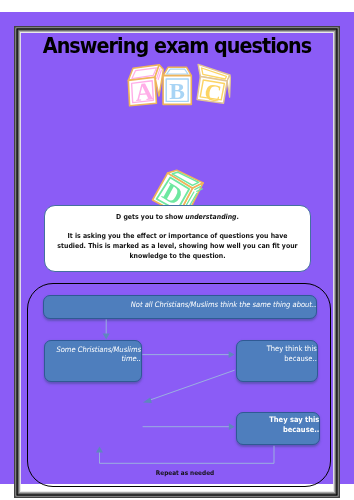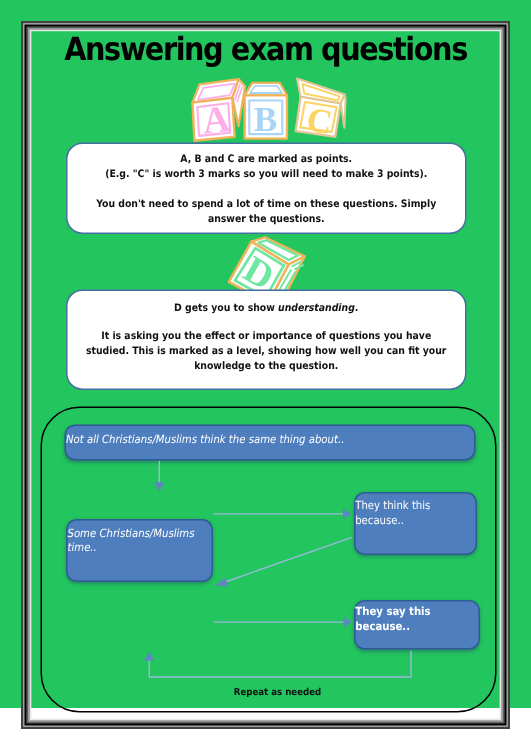--- a/index.html
+++ b/index.html
@@ -1,17 +1,17 @@
 <!DOCTYPE html>
 <html><head>
 <meta charset="utf-8">
 <style>
   html,body{margin:0;padding:0;background:#fff;}
   body{width:354px;height:500px;font-family:"DejaVu Sans Condensed","DejaVu Sans",sans-serif;overflow:hidden;}
-  #page{position:absolute;left:0;top:0;width:354px;height:472px;background:#22c55e;}
+  #page{position:absolute;left:0;top:12px;width:354px;height:472px;background:#8b5cf6;}
 
   
   .frame{position:absolute;left:14px;top:13.7px;width:325.5px;height:472.6px;box-sizing:border-box;}
   .frame .f1{position:absolute;left:0;top:0;right:0;bottom:0;
      box-shadow:
        inset 0 0 0 1.5px #434343,
        inset 0 0 0 2.3px #bcbcbc,
        inset 0 0 0 3.6px #000,
        inset 0 0 0 4.8px #5e5e5e,
        inset 0 0 0 6.0px #a8a8a8,
@@ -22,21 +22,21 @@
 
   .tbox{position:absolute;border:1.3px solid #44709f;border-radius:11px;box-sizing:border-box;background:#fff;}
   .tbox .ln em{}
   .tbox .ln{position:absolute;left:0;right:0;text-align:center;font-size:6.9px;font-weight:bold;color:#111;
      white-space:nowrap;line-height:1;}
 
   
   .fc{position:absolute;border:1.2px solid #000;border-radius:26px;box-sizing:border-box;}
   .fb{position:absolute;background:#4e7ebd;border:1.1px solid #2f5a94;border-radius:7px;box-sizing:border-box;
      color:#fff;box-shadow:0 1.2px 2.2px rgba(40,70,110,0.42);}
-  .fb span{position:absolute;left:0;right:0;display:block;text-align:left;font-size:7.5px;line-height:9.7px;}
+  .fb span{position:absolute;left:0;right:0;display:block;text-align:right;font-size:7.5px;line-height:9.7px;}
   .fb i{font-style:italic;white-space:nowrap;}
   .fb u{text-decoration:none;white-space:nowrap;}
   svg{position:absolute;overflow:visible;}
   .fcap{position:absolute;text-align:center;font-size:6.4px;color:#111;font-weight:bold;line-height:1;}
 </style>
 </head>
 <body>
 
 <div id="page">
   <div class="frame">
@@ -68,26 +68,20 @@
     <g stroke-linejoin="round" stroke-linecap="round" fill="none">
       <polygon points="200.4,64.5 198.1,52.4 229.8,63.0 227.1,69.0" fill="#fff" stroke="#e3c593" stroke-width="1.4"></polygon>
       <polygon points="202.9,62.3 201.6,56.0 226.5,64.3 225.3,67.0" fill="#fff" stroke="#fcd464" stroke-width="1.3"></polygon>
       <polygon points="227.1,69.0 229.8,63.0 230.4,65.5 229.6,85.2" fill="#fff" stroke="#e3c593" stroke-width="1.3"></polygon>
       <polygon points="200.4,64.5 227.1,69.0 223.5,91.2 197.1,87.4" fill="#fff" stroke="#e3c593" stroke-width="1.5"></polygon>
       <polygon points="203.3,68.0 224.4,71.5 221.2,87.9 200.2,84.9" fill="#fff" stroke="#fcd464" stroke-width="1.4"></polygon>
       <text x="211.8" y="88.4" fill="#fcd464" font-family="'Liberation Serif',serif" font-size="23.3" font-weight="bold" text-anchor="middle" stroke="none" transform="rotate(9 211.8 88.4)">C</text>
     </g>
   </svg>
 
-  <div class="tbox" style="left:44px;top:94.5px;width:267px;height:61px;">
-    <div class="ln" style="top:7.1px">A, B and C are marked as points.</div>
-    <div class="ln" style="top:17.5px">(E.g. "C" is worth 3 marks so you will need to make 3 points).</div>
-    <div class="ln" style="top:37.0px">You don't need to spend a lot of time on these questions. Simply</div>
-    <div class="ln" style="top:47.1px">answer the questions.</div>
-  </div>
 
   <svg class="dblk" width="354" height="500" viewBox="0 0 354 500" style="left:0;top:0;">
     <g stroke-linejoin="round" stroke-linecap="round" fill="none">
 
       <polygon points="167.6,161.1 176.7,158.2 203.1,170.9 192.4,176.3" fill="#fff" stroke="#efb45a" stroke-width="1.6"></polygon>
       <polygon points="172.3,161.8 177.6,160.2 198.6,170.4 192.5,173.4" fill="#fff" stroke="#6ee8a0" stroke-width="1.5"></polygon>
 
       <polygon points="192.4,176.3 203.1,170.9 190.1,196.8 178.8,202.1" fill="#fff" stroke="#efb45a" stroke-width="1.6"></polygon>
       <path d="M194.8,177.5 L200.8,174.4 M196.8,179.4 L202.2,176.8" stroke="#6ee8a0" stroke-width="1.3"></path>
       <path d="M193.9,180.0 L182.3,200.1 M196.8,181.4 L185.3,201.2" stroke="#6ee8a0" stroke-width="1.3"></path>
@@ -105,21 +99,21 @@
     <div class="ln" style="top:27.2px">It is asking you the effect or importance of questions you have</div>
     <div class="ln" style="top:37.1px">studied. This is marked as a level, showing how well you can fit your</div>
     <div class="ln" style="top:46.9px">knowledge to the question.</div>
   </div>
 
   <div class="fc" style="left:27px;top:271px;width:304px;height:204px;"></div>
 
   <div class="fb" style="left:43px;top:282.7px;width:274.3px;height:24.3px;">
     <span style="top:4.0px"><i>Not all Christians/Muslims think the same thing about..</i></span>
   </div>
-  <div class="fb" style="left:44px;top:328px;width:98px;height:42.2px;margin-top:18px;">
+  <div class="fb" style="left:44px;top:328px;width:98px;height:42.2px;">
     <span style="top:3.5px"><i>Some Christians/Muslims</i><br><i>time..</i></span>
   </div>
   <div class="fb" style="left:235.8px;top:328px;width:82px;height:41.7px;">
     <span style="top:3.3px"><u>They think this</u><br><u>because..</u></span>
   </div>
   <div class="fb" style="left:235.9px;top:399.6px;width:84.5px;height:33.9px;font-weight:bold;">
     <span style="top:2.5px"><u>They say this</u><br><u>because..</u></span>
   </div>
 
   <svg class="arrows" width="354" height="500" viewBox="0 0 354 500" style="left:0;top:0;">

